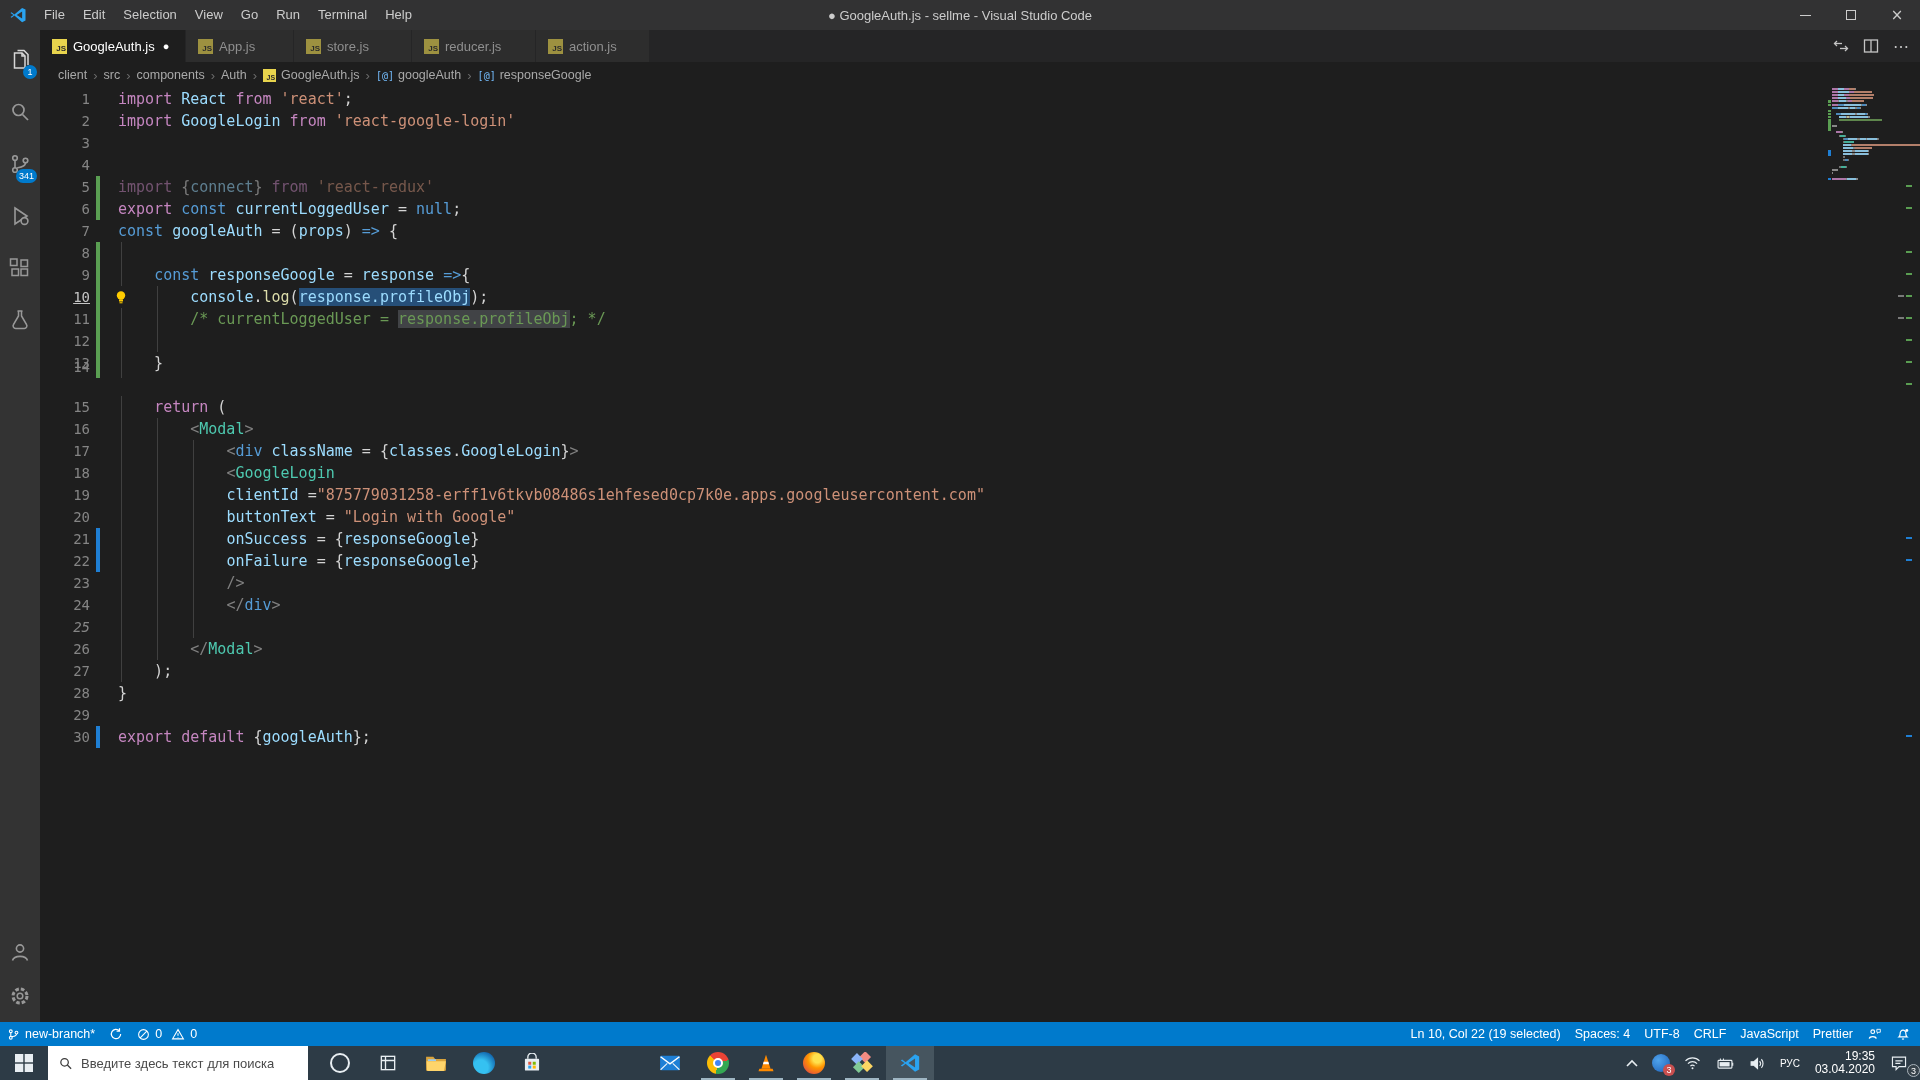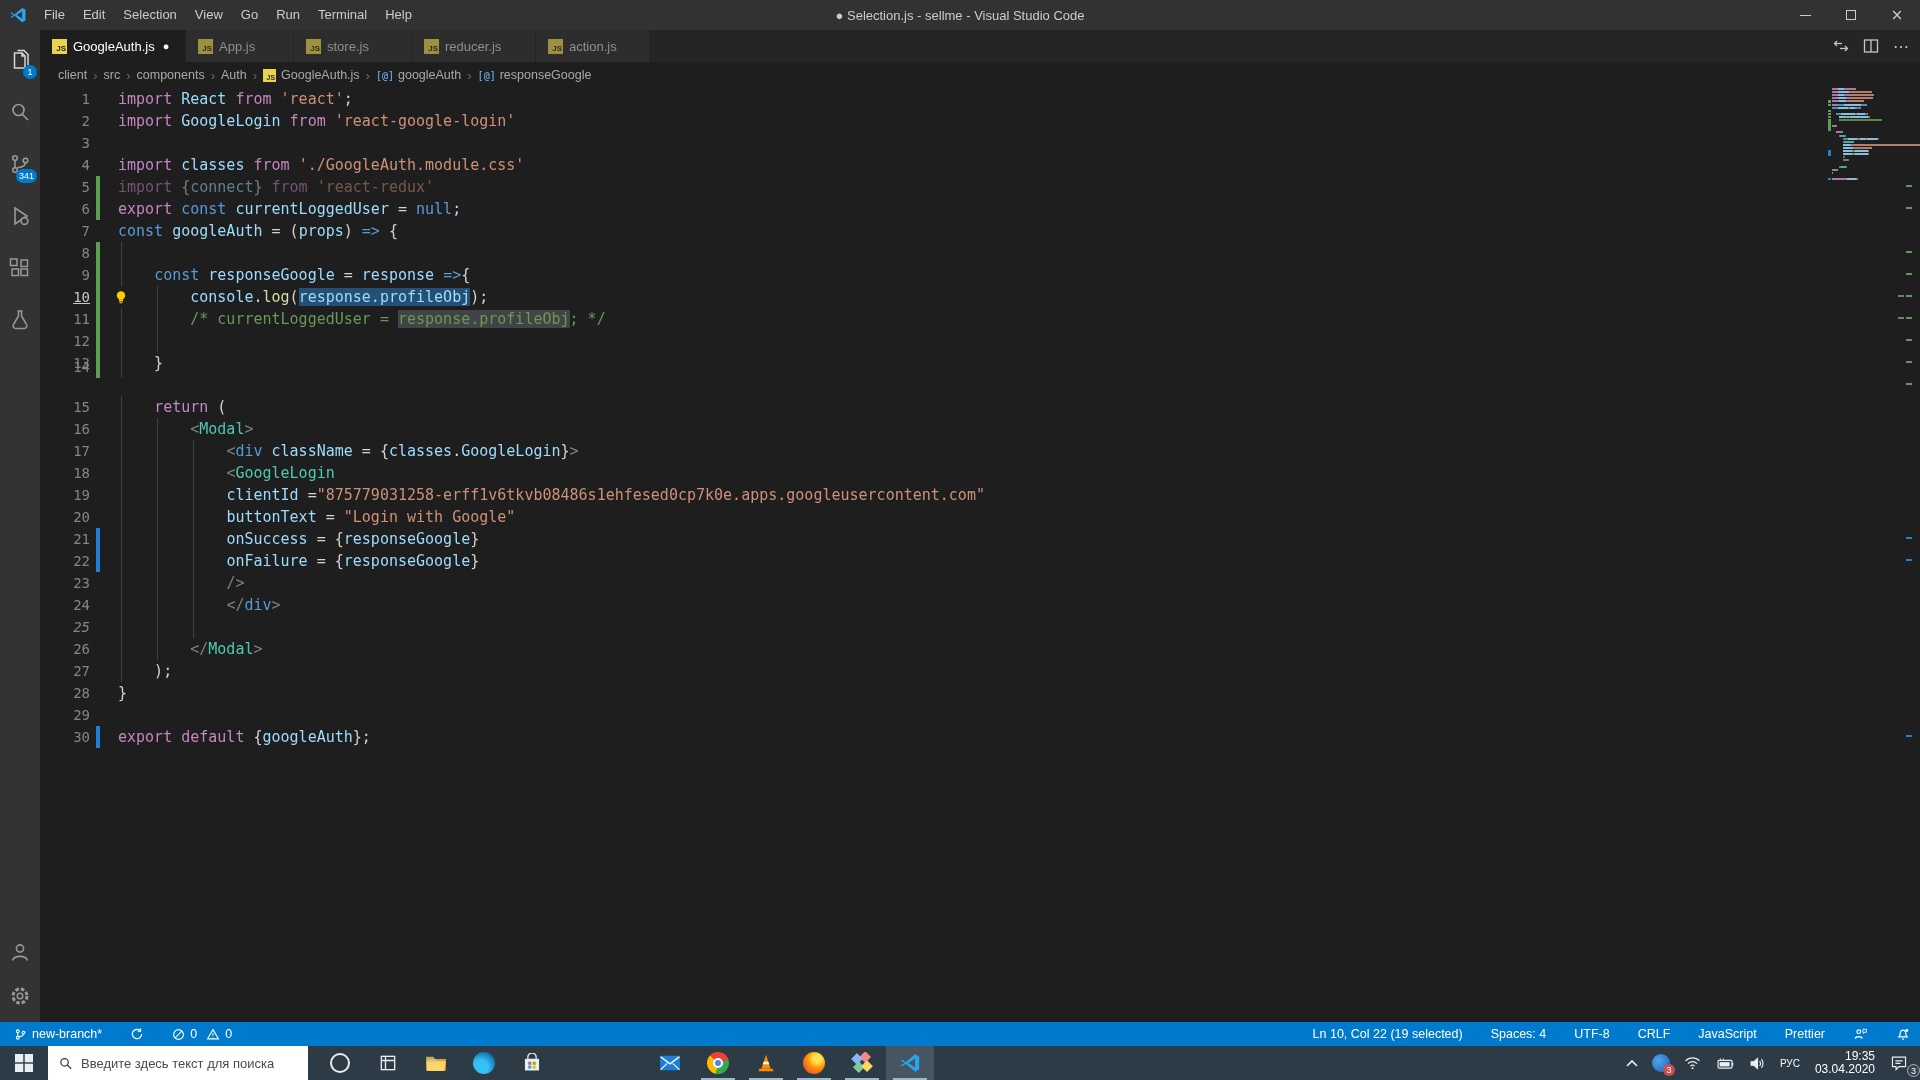--- a/index.html
+++ b/index.html
@@ -66,21 +66,21 @@
   
   .minimap { position:absolute; left:1750px; top:0; width:140px; height:200px; }
   .mm-line { position:absolute; height:2px; }
   .ruler { position:absolute; left:1856px; top:0; width:24px; height:934px; }
   .rl-mark { position:absolute; height:2px; }
 
   
   .statusbar { position:absolute; left:0; top:1022px; width:1920px; height:24px; background:#007acc;
     color:#ffffff; font-size:12.5px; display:flex; align-items:center; justify-content:space-between; z-index:30; }
   .sb-left, .sb-right { display:flex; align-items:center; height:24px; }
-  .sb-item { display:flex; align-items:center; gap:5px; padding:0 14px; height:36px; white-space:nowrap; }
+  .sb-item { display:flex; align-items:center; gap:5px; padding:0 7px; height:36px; white-space:nowrap; }
   .sb-item svg { display:block; }
 
   
   .taskbar { position:absolute; left:0; top:1046px; width:1920px; height:34px; background:#2d3b46;
     display:flex; align-items:center; z-index:40; }
   .tk-btn { width:48px; height:34px; display:flex; align-items:center; justify-content:center; position:relative; }
   .tk-btn.appactive { background:#46555f; }
   .runline { position:absolute; bottom:0; left:7px; right:7px; height:2px; background:#9fb6c3; }
   .searchbox { width:260px; height:34px; background:#ffffff; display:flex; align-items:center; padding:0 10px; gap:8px; }
   .searchbox .ph { color:#4a4a4a; font-size:13px; white-space:nowrap; overflow:hidden; }
@@ -115,21 +115,21 @@
     <div class="menus">
         <div class="menu-item">File</div>
         <div class="menu-item">Edit</div>
         <div class="menu-item">Selection</div>
         <div class="menu-item">View</div>
         <div class="menu-item">Go</div>
         <div class="menu-item">Run</div>
         <div class="menu-item">Terminal</div>
         <div class="menu-item">Help</div>
       </div>
-    <div class="tb-title">● Selection.js - sellme - Visual Studio Code</div>
+    <div class="tb-title">● GoogleAuth.js - sellme - Visual Studio Code</div>
     <div class="wincontrols">
       <div class="winbtn">
           <div class="min-glyph"></div>
         </div>
       <div class="winbtn">
           <div class="max-glyph"></div>
         </div>
       <div class="winbtn close">
           <span class="close-glyph">×</span>
         </div>
@@ -267,21 +267,21 @@
         <span class="bc-sym">[@]</span>
         <span>responseGoogle</span>
       </span>
     </div>
 
   <div class="editor">
     <div id="codelines">
         <div class="cline" style="top: 0px; width: 1700px;"><div class="lnum">1</div><div class="codetxt"><span class="kw">import </span><span class="id">React </span><span class="kw">from </span><span class="str">'react'</span><span class="pun">;</span></div></div>
         <div class="cline" style="top: 22px; width: 1700px;"><div class="lnum">2</div><div class="codetxt"><span class="kw">import </span><span class="id">GoogleLogin </span><span class="kw">from </span><span class="str">'react-google-login'</span></div></div>
         <div class="cline" style="top: 44px; width: 1700px;"><div class="lnum">3</div></div>
-        <div class="cline" style="top: 66px; width: 1700px;"><div class="lnum">4</div><div class="codetxt"><span class="kw">import </span><span class="id">classes </span><span class="kw">from </span><span class="str">'./GoogleAuth.module.css'</span></div></div>
+        <div class="cline" style="top: 66px; width: 1700px;"><div class="lnum">4</div></div>
         <div class="cline" style="top: 88px; width: 1700px;"><div class="lnum">5</div><div class="gutbar" style="background: rgb(90, 158, 82);"></div><div class="codetxt dim"><span class="kw">import </span><span class="pun">{</span><span class="id">connect</span><span class="pun">} </span><span class="kw">from </span><span class="str">'react-redux'</span></div></div>
         <div class="cline" style="top: 110px; width: 1700px;"><div class="lnum">6</div><div class="gutbar" style="background: rgb(90, 158, 82);"></div><div class="codetxt"><span class="kw">export </span><span class="st">const </span><span class="id">currentLoggedUser </span><span class="pun">= </span><span class="st">null</span><span class="pun">;</span></div></div>
         <div class="cline" style="top: 132px; width: 1700px;"><div class="lnum">7</div><div class="codetxt"><span class="st">const </span><span class="id">googleAuth </span><span class="pun">= (</span><span class="id">props</span><span class="pun">) </span><span class="st">=&gt; </span><span class="pun">{</span></div></div>
         <div class="cline" style="top: 154px; width: 1700px;"><div class="lnum">8</div><div class="gutbar" style="background: rgb(90, 158, 82);"></div><div class="guide" style="left: 81px;"></div><div class="codetxt"></div></div>
         <div class="cline" style="top: 176px; width: 1700px;"><div class="lnum">9</div><div class="gutbar" style="background: rgb(90, 158, 82);"></div><div class="guide" style="left: 81px;"></div><div class="codetxt"><span class="pun">    </span><span class="st">const </span><span class="id">responseGoogle </span><span class="pun">= </span><span class="id">response </span><span class="st">=&gt;</span><span class="pun">{</span></div></div>
         <div class="cline" style="top: 198px; width: 1700px;"><div class="lnum cur">10</div><div class="gutbar" style="background: rgb(90, 158, 82);"></div><div class="guide" style="left: 117.1px;"></div><div class="bulb"><svg width="16" height="16" viewBox="0 0 16 16">
               <circle cx="8" cy="6.5" r="4.2" fill="#ffcc00"></circle>
               <rect x="6" y="10.5" width="4" height="2" fill="#ffcc00"></rect>
               <rect x="6.5" y="13" width="3" height="1.4" fill="#c9a200"></rect>
             </svg></div><div class="codetxt"><span class="pun">        </span><span class="id">console</span><span class="pun">.</span><span class="fn">log</span><span class="pun">(</span><span class="id sel">response.profileObj</span><span class="pun">);</span></div></div>

